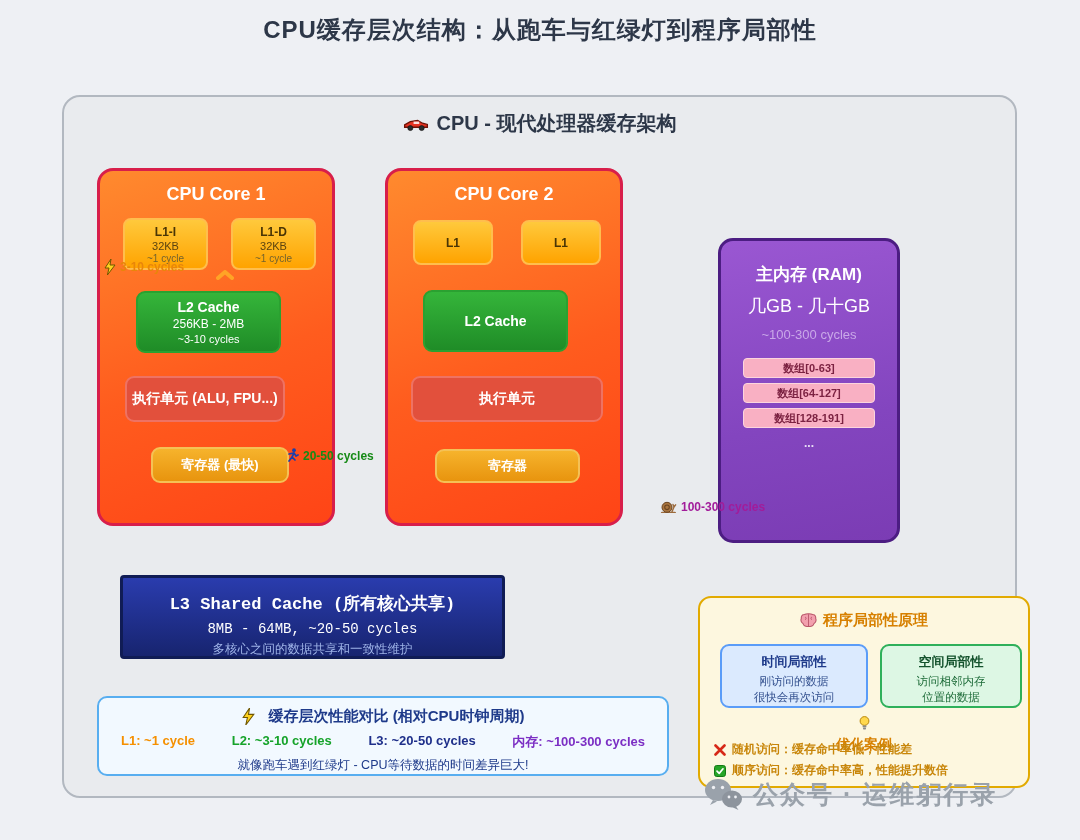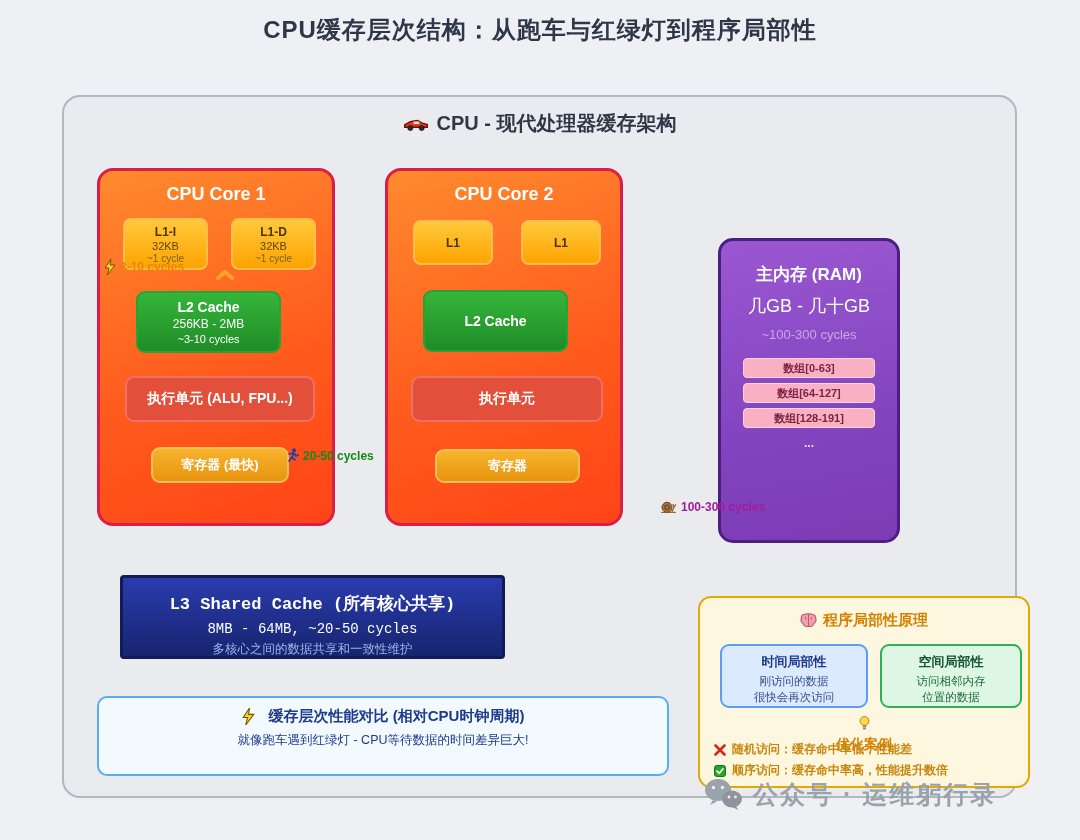--- a/index.html
+++ b/index.html
@@ -193,21 +193,21 @@
     <div class="l1box" style="left:131px; top:47px; width:85px; height:52px;">
       <div class="lbl">L1-D</div>
       <div class="sz">32KB</div>
       <div class="lat">~1 cycle</div>
     </div>
     <div class="l2box" style="left:36px; top:120px; width:145px; height:62px;">
       <div class="lbl">L2 Cache</div>
       <div class="sz">256KB - 2MB</div>
       <div class="lat">~3-10 cycles</div>
     </div>
-    <div class="execbox" style="left:25px; top:205px; width:190px; height:46px;">执行单元 (ALU, FPU...)</div>
+    <div class="execbox" style="left:25px; top:205px; width:160px; height:46px;">执行单元 (ALU, FPU...)</div>
     <div class="regbox" style="left:51px; top:276px; width:138px; height:36px;">寄存器 (最快)</div>
   </div>
 
   <span class="chevron-up icon">
     <svg width="18" height="10" viewBox="0 0 18 10">
         <polyline points="2,8 9,2 16,8" fill="none" stroke="#ffa426" stroke-width="4" stroke-linecap="round" stroke-linejoin="round"></polyline>
       </svg>
   </span>
 
   <div class="core core2">
@@ -328,20 +328,26 @@
   </div>
 
   <div class="perf">
     <div class="perf-title">
       <span class="icon">
         <svg width="13" height="17" viewBox="0 0 12 16">
             <polygon points="7,0 1,9 5,9 3.4,16 11,6 6,6" fill="#ffd21e" stroke="#6e5600" stroke-width="1"></polygon>
           </svg>
       </span>
       <span>缓存层次性能对比 (相对CPU时钟周期)</span>
+    </div>
+    <div class="perf-row">
+      <span style="color: rgb(245, 144, 0);">L1: ~1 cycle</span>
+      <span style="color: rgb(22, 163, 42);">L2: ~3-10 cycles</span>
+      <span style="color: rgb(30, 47, 138);">L3: ~20-50 cycles</span>
+      <span style="color: rgb(124, 47, 196);">内存: ~100-300 cycles</span>
     </div>
     <div class="perf-note">就像跑车遇到红绿灯 - CPU等待数据的时间差异巨大!</div>
   </div>
 
   <div class="watermark">
     <span class="icon">
       <svg width="40" height="33" viewBox="0 0 40 33">
         <ellipse cx="15" cy="12" rx="13" ry="11" fill="#9aa2ab"></ellipse>
         <path d="M10 22 L7 27 L14 23.5 Z" fill="#9aa2ab"></path>
         <circle cx="10.5" cy="9.5" r="1.7" fill="#eef0f4"></circle>

